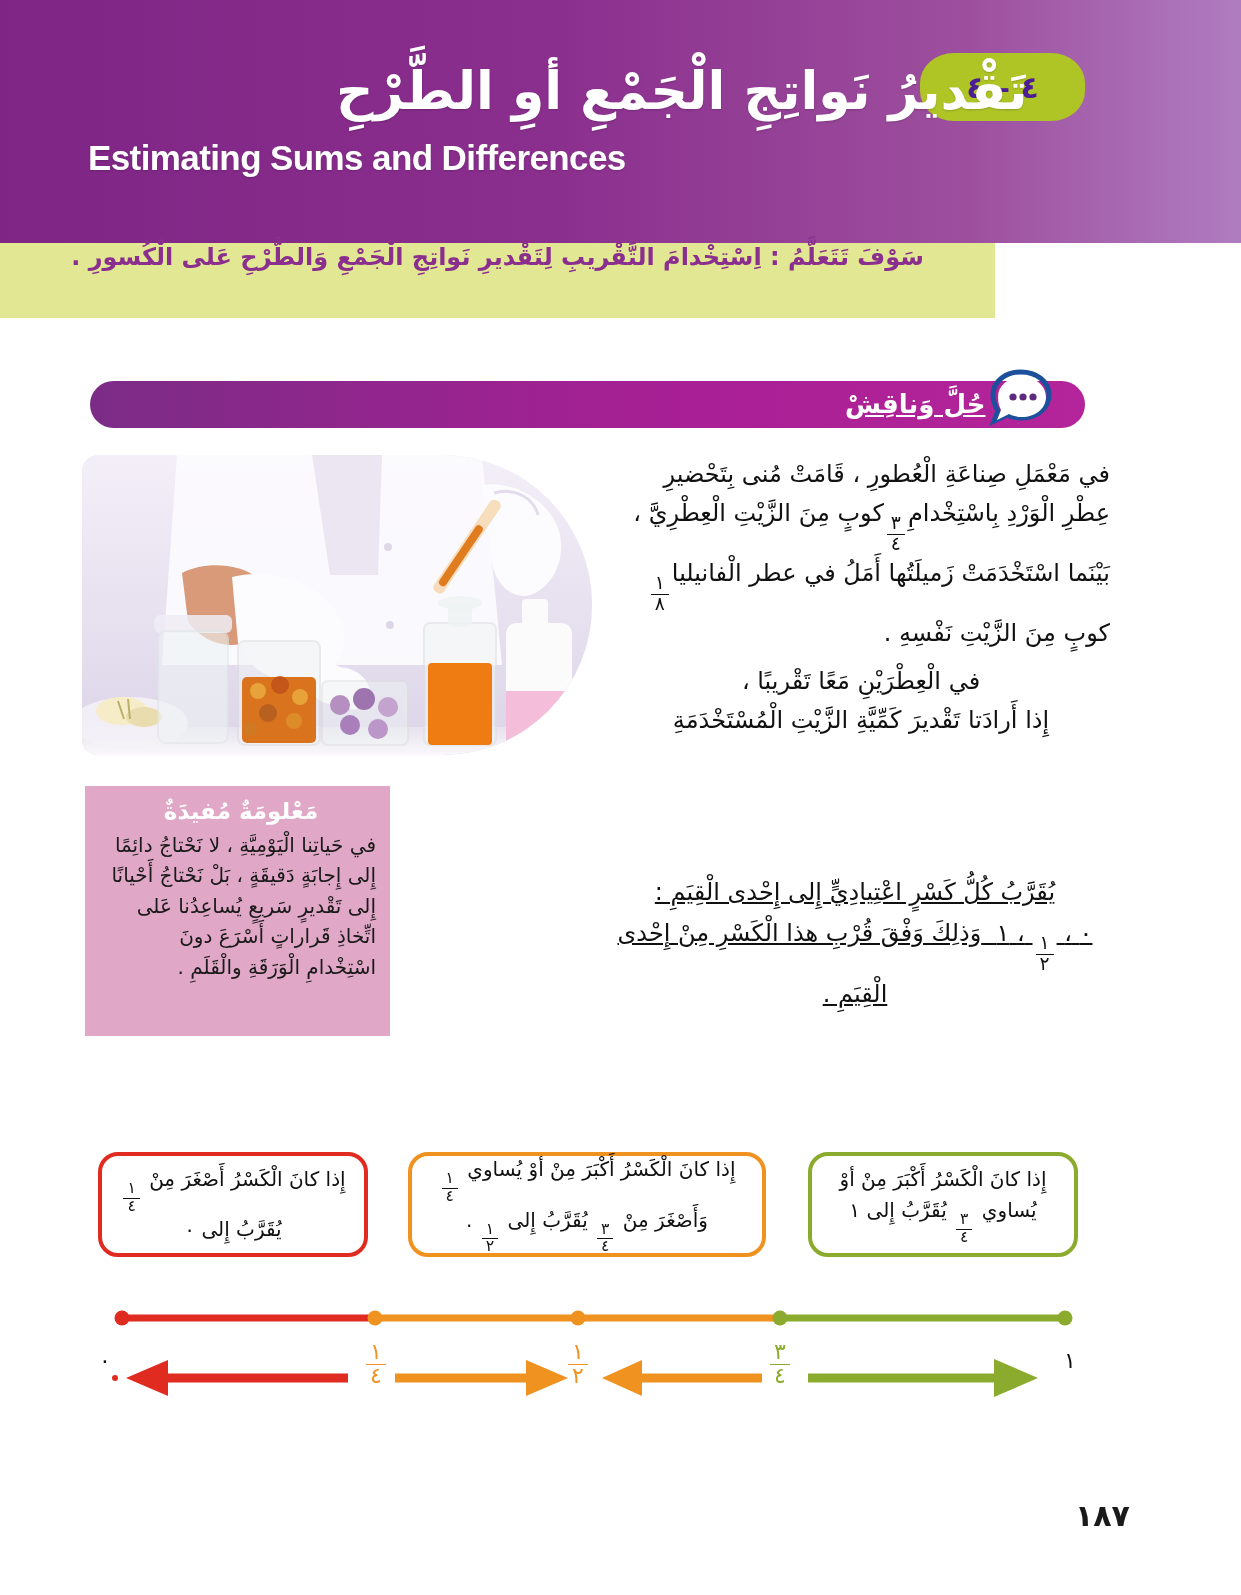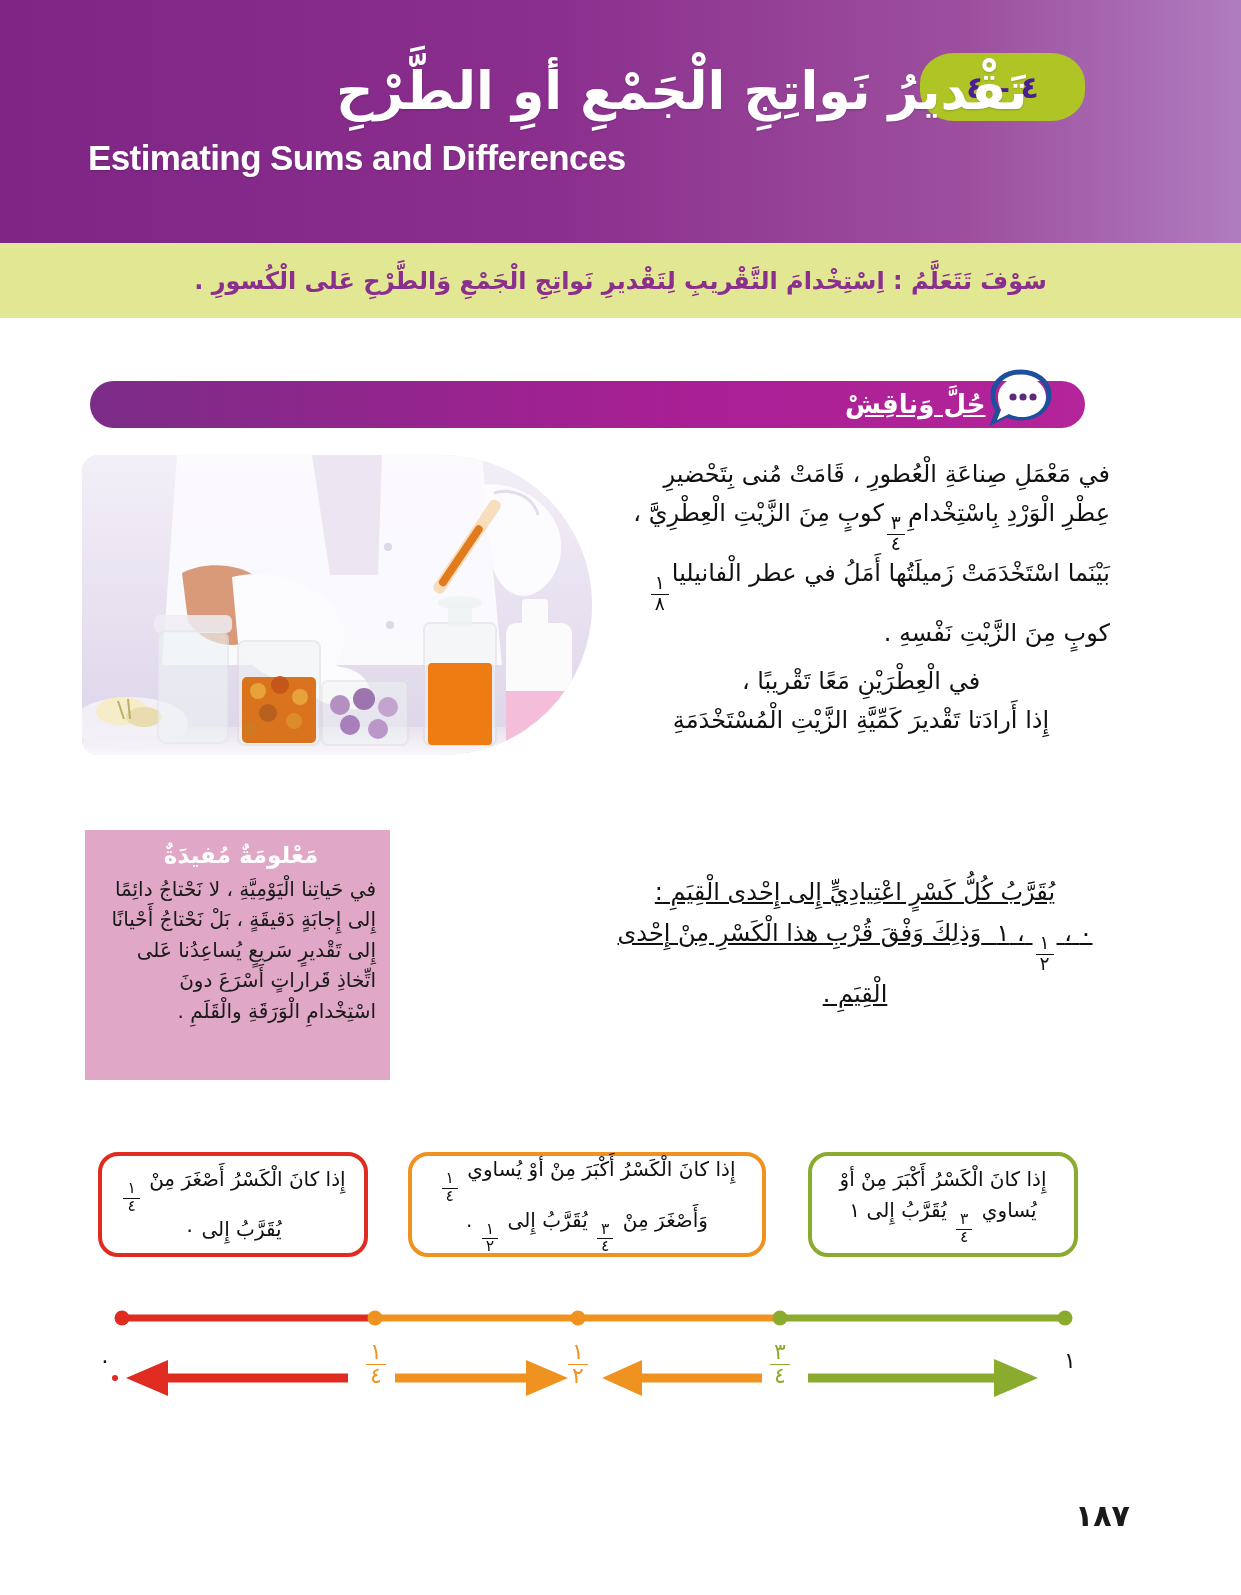--- a/index.html
+++ b/index.html
@@ -61,25 +61,24 @@
     font-family: "Liberation Sans", sans-serif;
     letter-spacing: -0.6px;
     direction: ltr;
     text-shadow: 0 1px 2px rgba(0,0,0,0.18);
   }
 
   
   .objective-band {
     position: absolute;
     top: 243px; left: 0;
-    width: 1241px;
+    width: 995px;
     height: 75px;
     background: #e2e793;
     display: flex;
-    align-items: center;
     justify-content: center;
   }
   .objective-text {
     color: #8b2f8e;
     font-size: 24px;
     font-weight: bold;
     direction: rtl;
     white-space: nowrap;
   }
 
@@ -144,21 +143,21 @@
     line-height: 1.0;
     font-size: 0.78em;
     margin: 0 3px;
   }
   .frac .num { padding: 0 4px; }
   .frac .den { padding: 0 4px; border-top: 1.6px solid #111; margin-top: 1px; }
 
   
   .info-box {
     position: absolute;
-    top: 830px;
+    top: 786px;
     left: 85px;
     width: 305px;
     height: 250px;
     background: #e0a8c6;
     padding: 12px 14px 10px 21px;
     direction: rtl;
   }
   .info-title {
     color: #ffffff;
     font-size: 23px;

